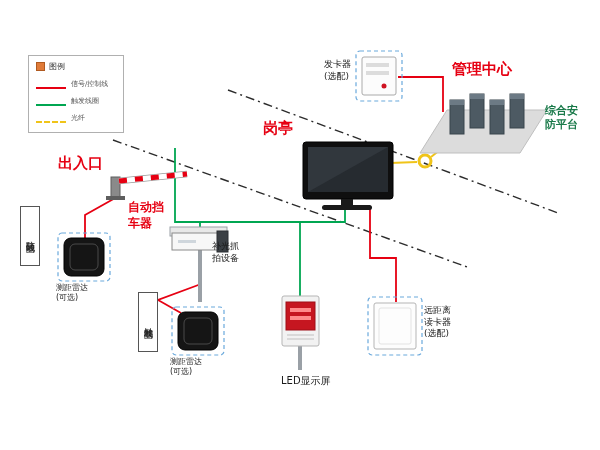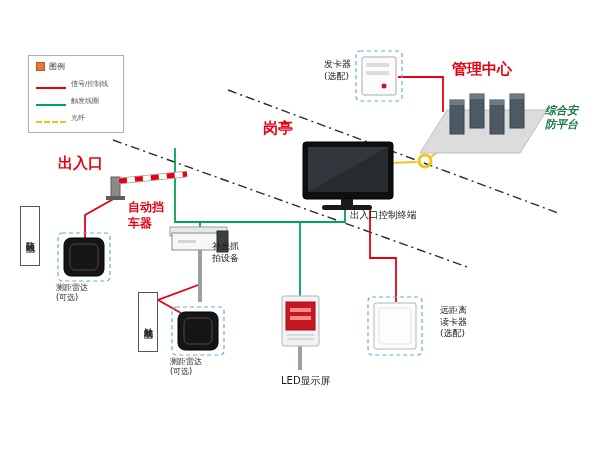--- a/index.html
+++ b/index.html
@@ -8,21 +8,21 @@
   svg.overlay{position:absolute;left:0;top:0;}
   .sep{stroke:#2b2b2b;stroke-width:1.4;fill:none;stroke-dasharray:9 4 2 4;}
   .red{stroke:#e60012;stroke-width:1.8;fill:none;}
   .green{stroke:#00a651;stroke-width:1.8;fill:none;}
   .yellow{stroke:#f0c419;stroke-width:2;fill:none;}
   .optbox{fill:none;stroke:#6aa9dc;stroke-width:1.2;stroke-dasharray:4 3;}
   .label{position:absolute;white-space:pre-line;color:#1a1a1a;font-size:9px;line-height:1.3;}
   .center{}
   .zone{position:absolute;color:#e60012;font-weight:bold;font-size:15px;white-space:nowrap;}
   .red-label{color:#e60012;font-weight:bold;font-size:12px;}
-  .platform-label{color:#1a7a4a;font-weight:bold;font-size:11px;line-height:1.25;font-style:italic;}
+  .platform-label{color:#1a7a4a;font-weight:bold;font-size:11px;line-height:1.25;}
   .vbox{position:absolute;border:1px solid #555;background:#fff;display:flex;align-items:center;justify-content:center;}
   .vbox span{writing-mode:vertical-rl;text-orientation:upright;font-size:9px;letter-spacing:1px;color:#222;}
   .legend{position:absolute;left:28px;top:55px;width:96px;height:78px;border:1px solid #b0b0b0;
           background:#fff;padding:5px 7px;box-sizing:border-box;}
   .legend-title{display:flex;align-items:center;gap:4px;font-size:8px;color:#333;}
   .legend-icon{width:7px;height:7px;background:#e07b39;border:1px solid #b05a20;display:inline-block;}
   .legend-row{display:flex;align-items:flex-end;gap:5px;margin-top:7px;}
   .swatch{width:30px;height:0;border-top:2px solid;display:inline-block;}
   .swatch-signal{border-color:#e60012;}
   .swatch-network{border-color:#00a651;}
@@ -157,23 +157,22 @@
   </div>
 
   <div class="label red-label" style="left:128px;top:200px;width:44px">自动挡
 车器</div>
   <div class="label center" style="left:56px;top:283px;width:56px;font-size:8px">测距雷达
 (可选)</div>
   <div class="label center" style="left:170px;top:357px;width:56px;font-size:8px">测距雷达
 (可选)</div>
   <div class="label" style="left:212px;top:241px;width:42px">补光抓
 拍设备</div>
-  <div class="label" style="left:350px;top:209px;width:100px;font-size:9.5px">出入口控制终端</div>
   <div class="label" style="left:281px;top:374px;width:64px;font-size:10px">LED显示屏</div>
-  <div class="label" style="left:440px;top:305px;width:40px">远距离
+  <div class="label" style="left:424px;top:305px;width:40px">远距离
 读卡器
 (选配)</div>
   <div class="label center" style="left:324px;top:59px;width:32px">发卡器
 (选配)</div>
   <div class="label platform-label" style="left:545px;top:104px;width:42px">综合安
 防平台</div>
 
 </div>
 
 </body></html>

